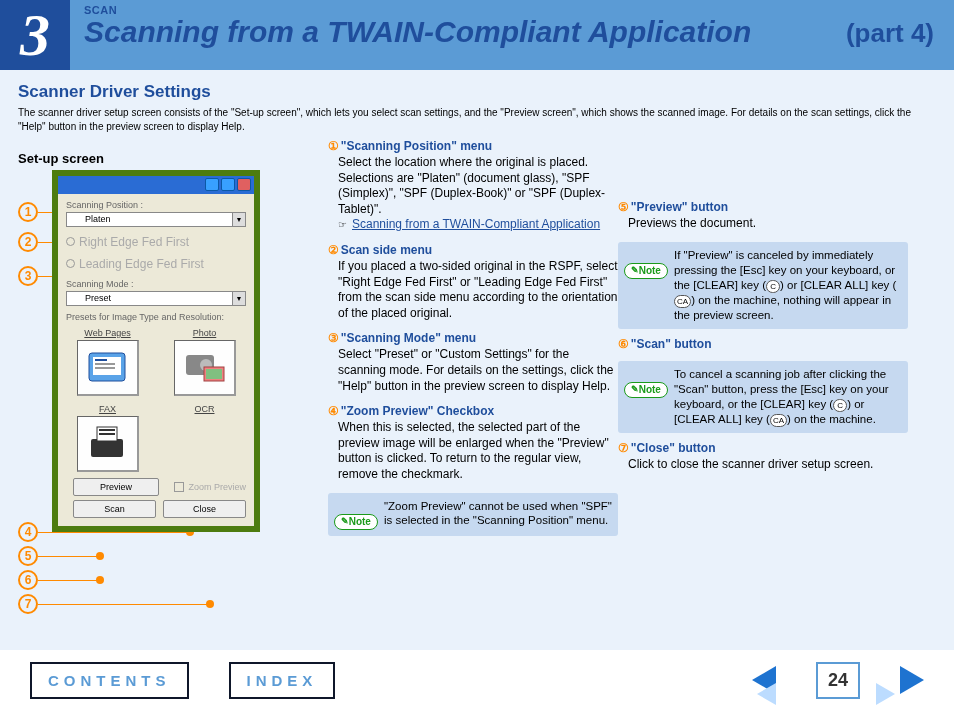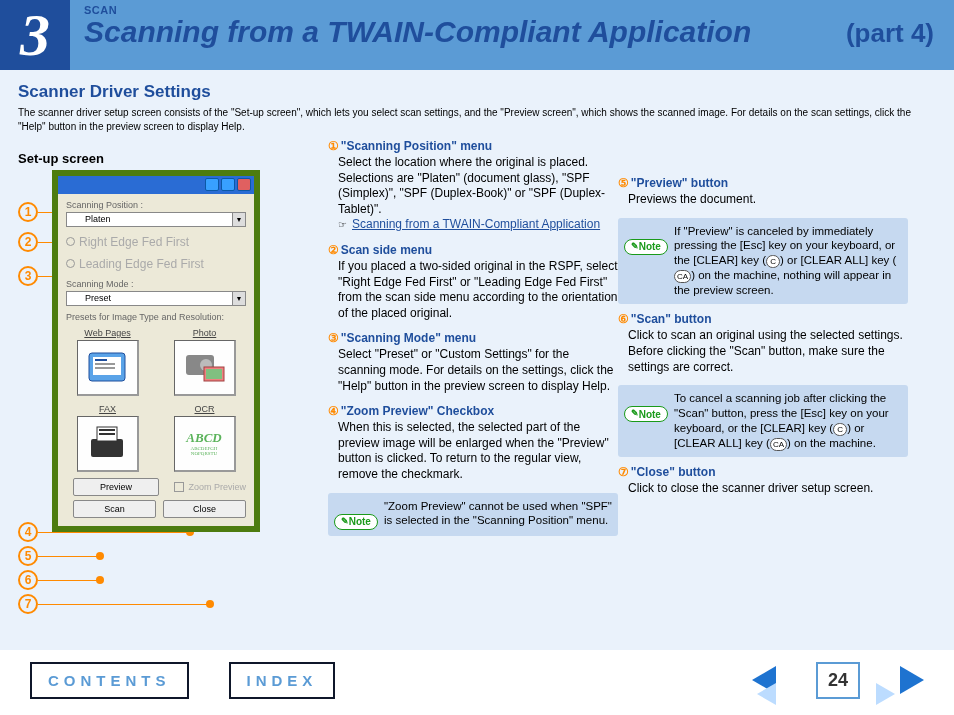--- a/index.html
+++ b/index.html
@@ -179,25 +179,20 @@
                     <svg class="ill" viewBox="0 0 48 44">
                       <rect x="8" y="18" width="32" height="18" rx="2" fill="#333"></rect>
                       <rect x="14" y="6" width="20" height="14" fill="#fff" stroke="#333"></rect>
                       <rect x="16" y="8" width="16" height="2" fill="#333"></rect>
                       <rect x="16" y="12" width="16" height="2" fill="#333"></rect>
                     </svg>
                   </div>
               </div>
               <div class="thumb">
                 <div class="thumb-label">OCR</div>
-                <div class="thumb-box" style="flex-direction:column;font-family:serif;">
-                  <div style="font-size:13px;font-weight:bold;font-style:italic;color:#5bb35b">ABCD</div>
-                  <div style="font-size:5px;color:#5bb35b;white-space:pre;line-height:1">ABCDEFGH
-NOPQRSTU</div>
-                </div>
               </div>
             </div>
             <div class="btn-row">
               <div class="btn">Preview</div>
               <div class="chk-row">
                   <span class="chk"></span>
                   <span>Zoom Preview</span>
                 </div>
             </div>
             <div class="btn-row" style="margin-top:4px">
@@ -241,21 +236,20 @@
         <div class="item-body">Previews the document.</div>
       </div>
       <div class="note">
         <div class="note-badge">Note</div>
         <div>
           <span>If "Preview" is canceled by immediately pressing the [Esc] key on your keyboard, or the [CLEAR] key (</span><span class="keycap">C</span><span>) or [CLEAR ALL] key (</span><span class="keycap">CA</span><span>) on the machine, nothing will appear in the preview screen.</span>
         </div>
       </div>
       <div class="item">
         <div class="item-head"><span class="item-num">⑥</span><span>"Scan" button</span></div>
-        <div class="item-body">Click to scan an original using the selected settings. Before clicking the "Scan" button, make sure the settings are correct.</div>
       </div>
       <div class="note">
         <div class="note-badge">Note</div>
         <div>
           <span>To cancel a scanning job after clicking the "Scan" button, press the [Esc] key on your keyboard, or the [CLEAR] key (</span><span class="keycap">C</span><span>) or [CLEAR ALL] key (</span><span class="keycap">CA</span><span>) on the machine.</span>
         </div>
       </div>
       <div class="item">
         <div class="item-head"><span class="item-num">⑦</span><span>"Close" button</span></div>
         <div class="item-body">Click to close the scanner driver setup screen.</div>

